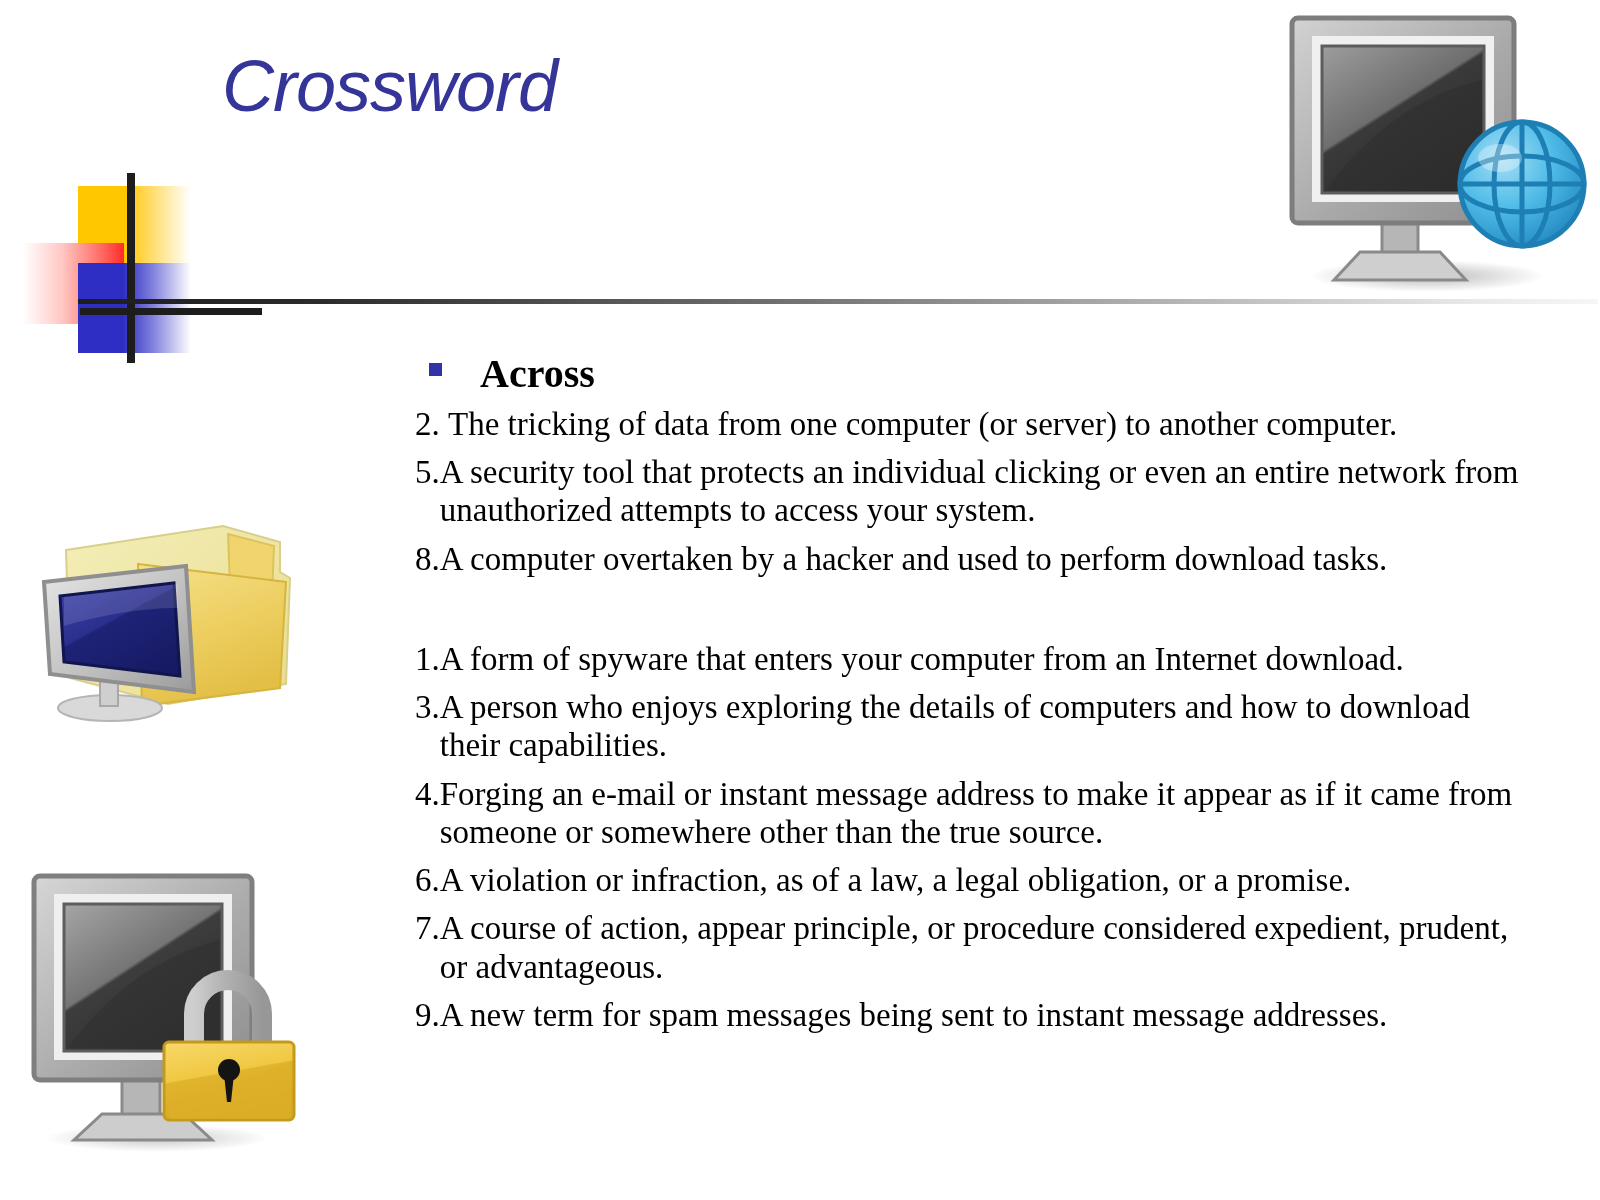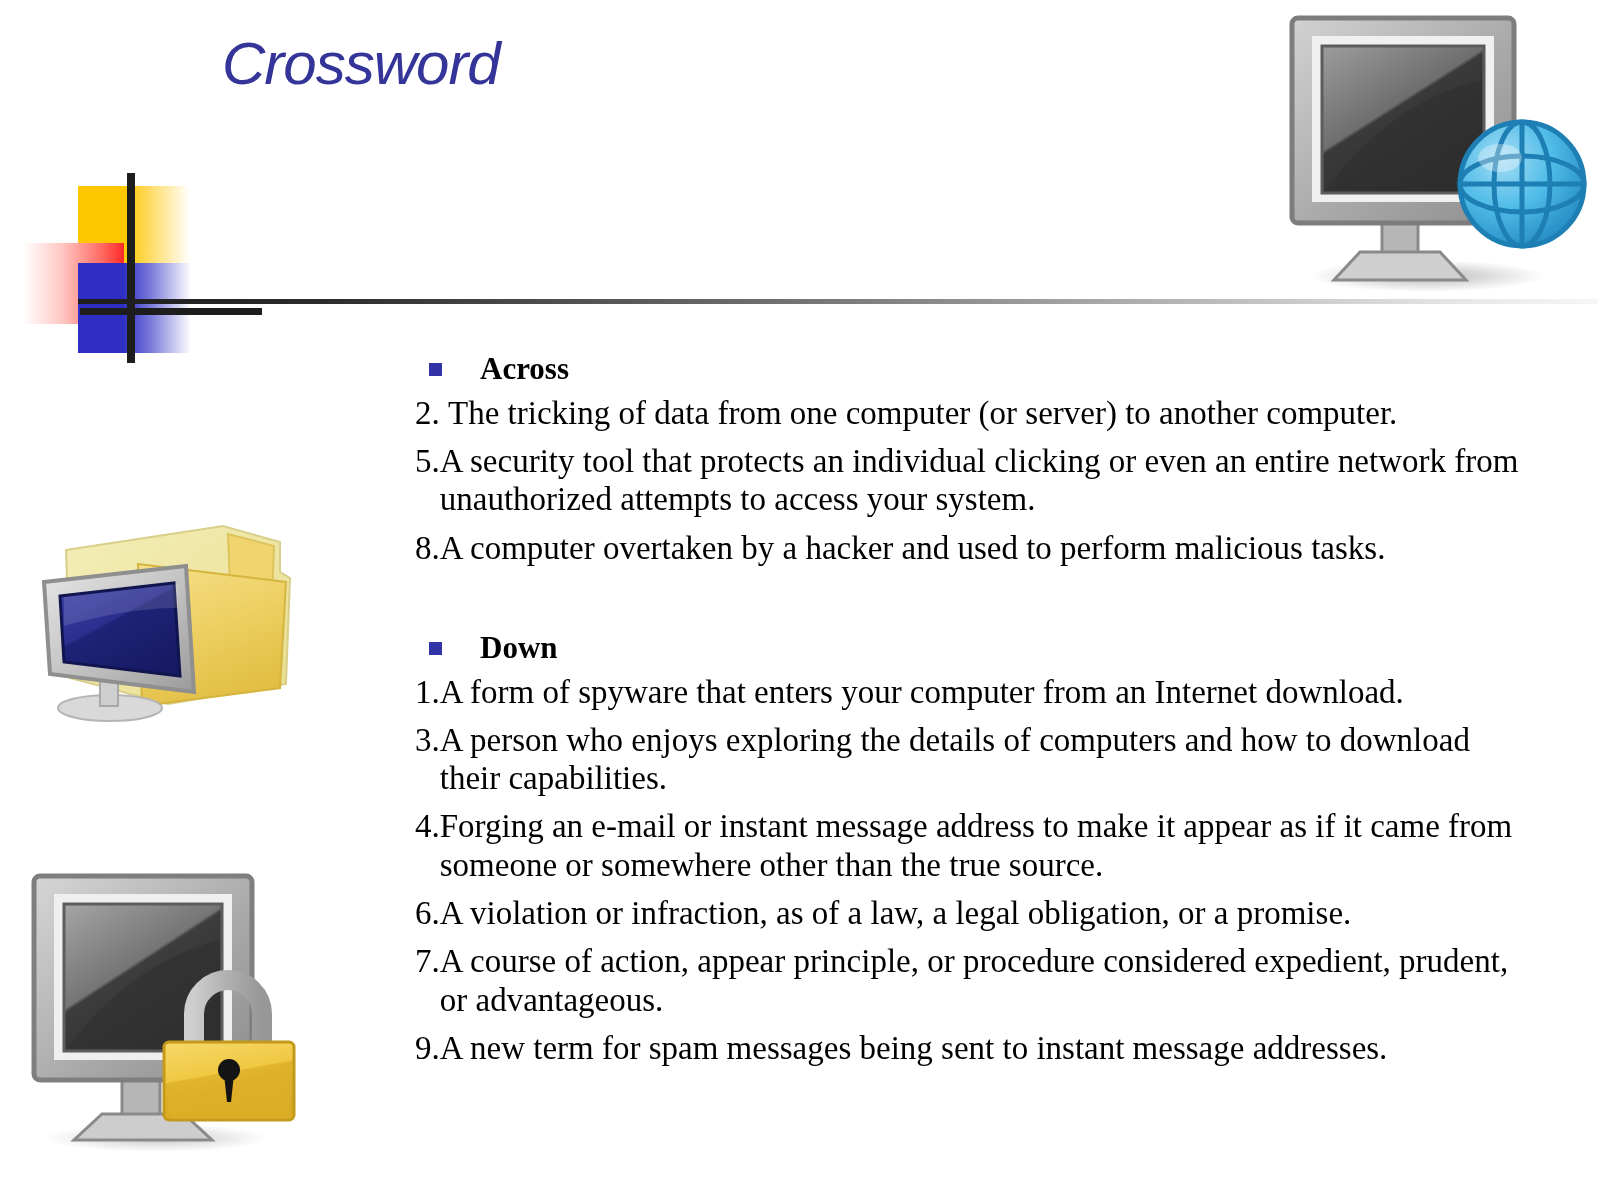--- a/index.html
+++ b/index.html
@@ -17,25 +17,25 @@
     width: 1600px;
     height: 1200px;
     background: #ffffff;
     overflow: hidden;
   }
 
   
   .title {
     position: absolute;
     left: 222px;
-    top: 32px;
+    top: 49px;
     font-family: "Liberation Sans", "DejaVu Sans", sans-serif;
     font-style: italic;
     font-weight: 400;
-    font-size: 60px;
+    font-size: 72px;
     line-height: 1.05;
     letter-spacing: -1px;
     color: #343499;
     white-space: nowrap;
   }
 
   
   .logo-group {
     position: absolute;
     left: 22px;
@@ -99,21 +99,21 @@
     position: absolute;
     left: 415px;
     top: 350px;
     width: 1105px;
     color: #000000;
   }
 
   .group-head {
     position: relative;
     padding-left: 65px;
-    font-size: 31px;
+    font-size: 40px;
     font-weight: bold;
     line-height: 1.22;
     margin-bottom: 6px;
   }
   .group-head .bullet {
     position: absolute;
     left: 14px;
     top: 13px;
     width: 13px;
     height: 13px;
@@ -306,30 +306,26 @@
       <li>
         <span class="num">2. </span>
         <span class="txt">The tricking of data from one computer (or server) to another computer.</span>
       </li>
       <li>
         <span class="num">5.</span>
         <span class="txt">A security tool that protects an individual clicking or even an entire network from unauthorized attempts to access your system.</span>
       </li>
       <li>
         <span class="num">8.</span>
-        <span class="txt">A computer overtaken by a hacker and used to perform malicious tasks.</span>
+        <span class="txt">A computer overtaken by a hacker and used to perform download tasks.</span>
       </li>
     </ul>
 
     <div class="gap"></div>
 
-    <div class="group-head">
-      <span class="bullet"></span>
-      <span>Down</span>
-    </div>
     <ul class="clues">
       <li>
         <span class="num">1.</span>
         <span class="txt">A form of spyware that enters your computer from an Internet download.</span>
       </li>
       <li>
         <span class="num">3.</span>
         <span class="txt">A person who enjoys exploring the details of computers and how to download their capabilities.</span>
       </li>
       <li>

